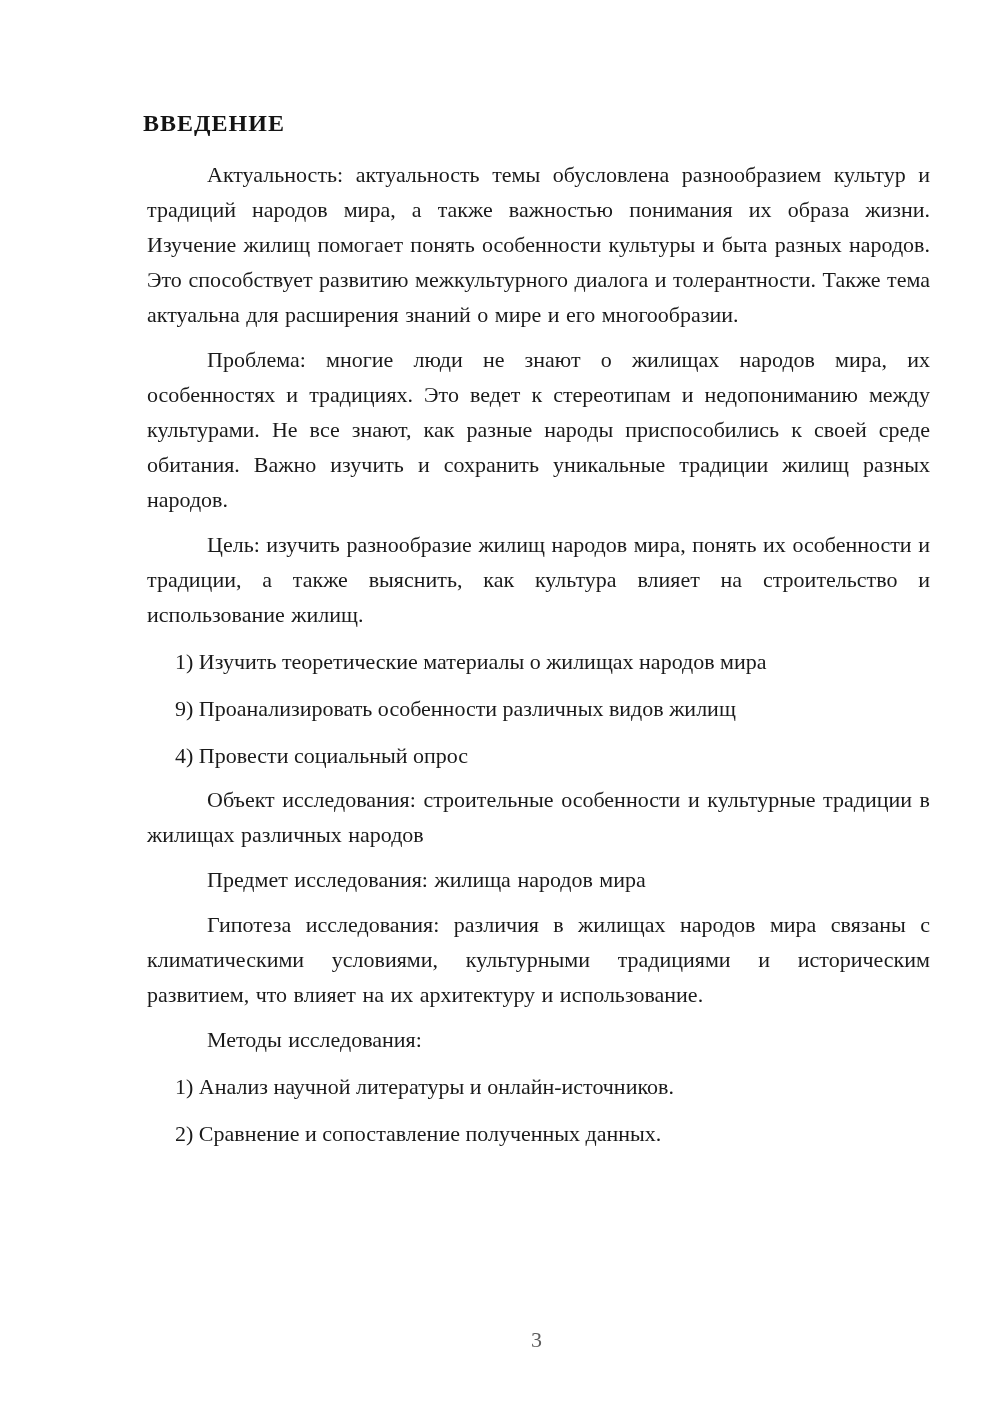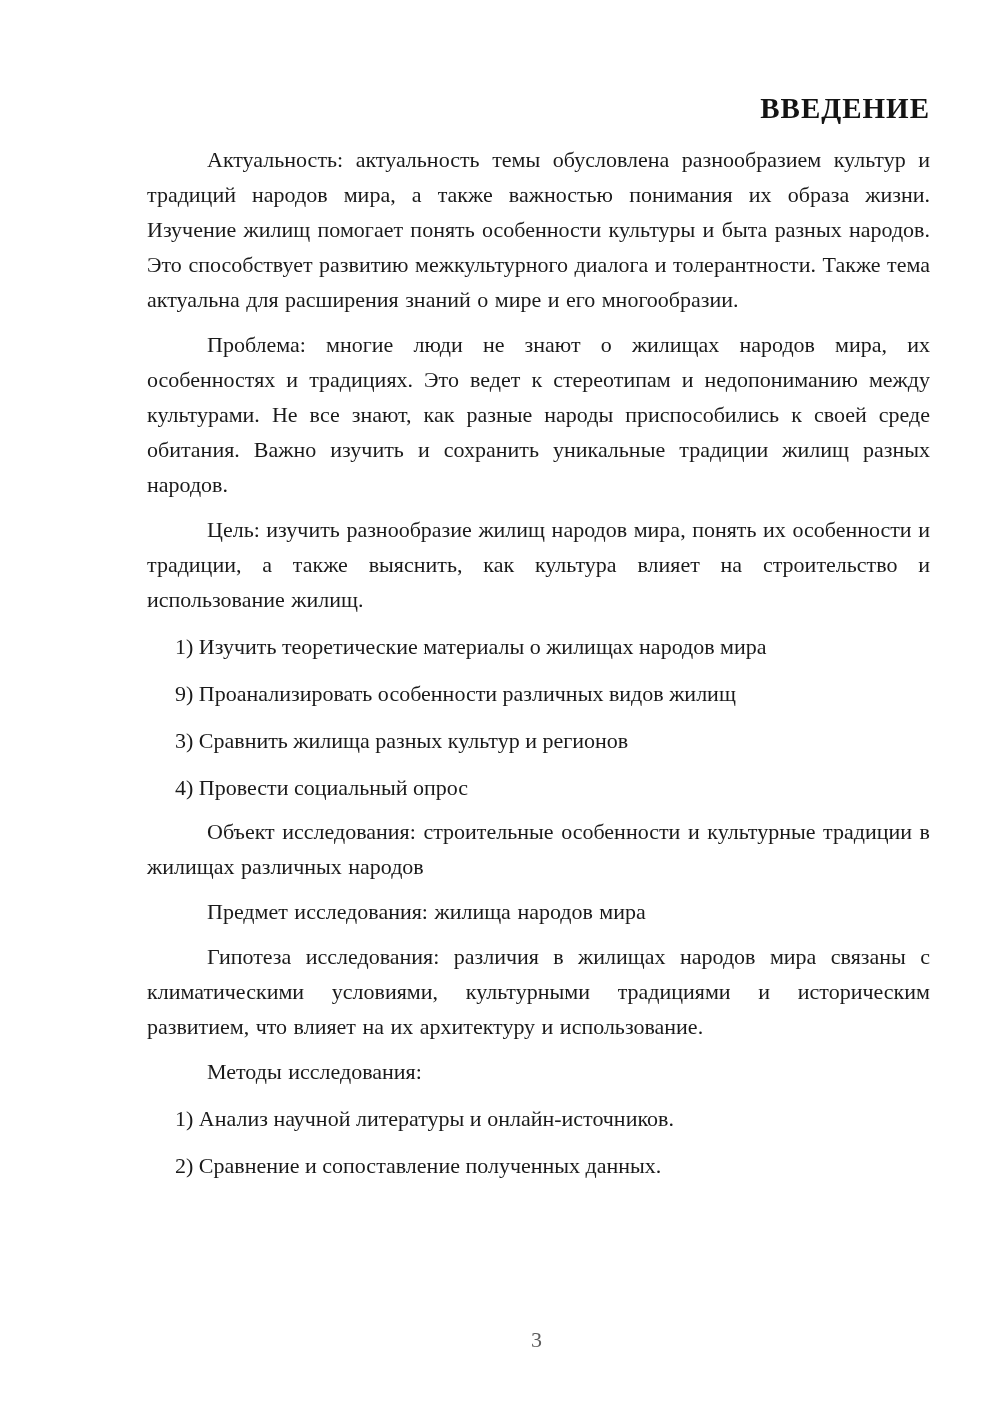--- a/index.html
+++ b/index.html
@@ -18,26 +18,26 @@
   }
   .page {
     box-sizing: border-box;
     width: 1000px;
     height: 1414px;
     padding: 90px 70px 0 143px;
     background: #ffffff;
     position: relative;
   }
   .doc-title {
-    font-size: 29px;
+    font-size: 24px;
     font-weight: bold;
     line-height: 35px;
-    text-align: right;
+    text-align: left;
     letter-spacing: 1px;
-    margin: 1px 0 16px 0;
+    margin: 16px 0 16px 0;
     color: #141414;
   }
   p.body-para {
     font-size: 22px;
     line-height: 35px;
     text-align: justify;
     text-indent: 60px;
     margin: 0 0 10px 4px;
     word-spacing: 1px;
   }
@@ -69,21 +69,20 @@
   <p class="body-para">Актуальность: актуальность темы обусловлена разнообразием культур и традиций народов мира, а также важностью понимания их образа жизни. Изучение жилищ помогает понять особенности культуры и быта разных народов. Это способствует развитию межкультурного диалога и толерантности. Также тема актуальна для расширения знаний о мире и его многообразии.</p>
 
   <p class="body-para">Проблема: многие люди не знают о жилищах народов мира, их особенностях и традициях. Это ведет к стереотипам и недопониманию между культурами. Не все знают, как разные народы приспособились к своей среде обитания. Важно изучить и сохранить уникальные традиции жилищ разных народов.</p>
 
   <p class="body-para">Цель: изучить разнообразие жилищ народов мира, понять их особенности и традиции, а также выяснить, как культура влияет на строительство и использование жилищ.</p>
 
 
   <div>
     <p class="list-item">1) Изучить теоретические материалы о жилищах народов мира</p>
     <p class="list-item">9) Проанализировать особенности различных видов жилищ</p>
-    <p class="list-item">3) Сравнить жилища разных культур и регионов</p>
     <p class="list-item">4) Провести социальный опрос</p>
   </div>
 
   <p class="body-para">Объект исследования: строительные особенности и культурные традиции в жилищах различных народов</p>
 
   <p class="body-para">Предмет исследования: жилища народов мира</p>
 
   <p class="body-para">Гипотеза исследования: различия в жилищах народов мира связаны с климатическими условиями, культурными традициями и историческим развитием, что влияет на их архитектуру и использование.</p>
 
   <p class="body-para">Методы исследования:</p>

